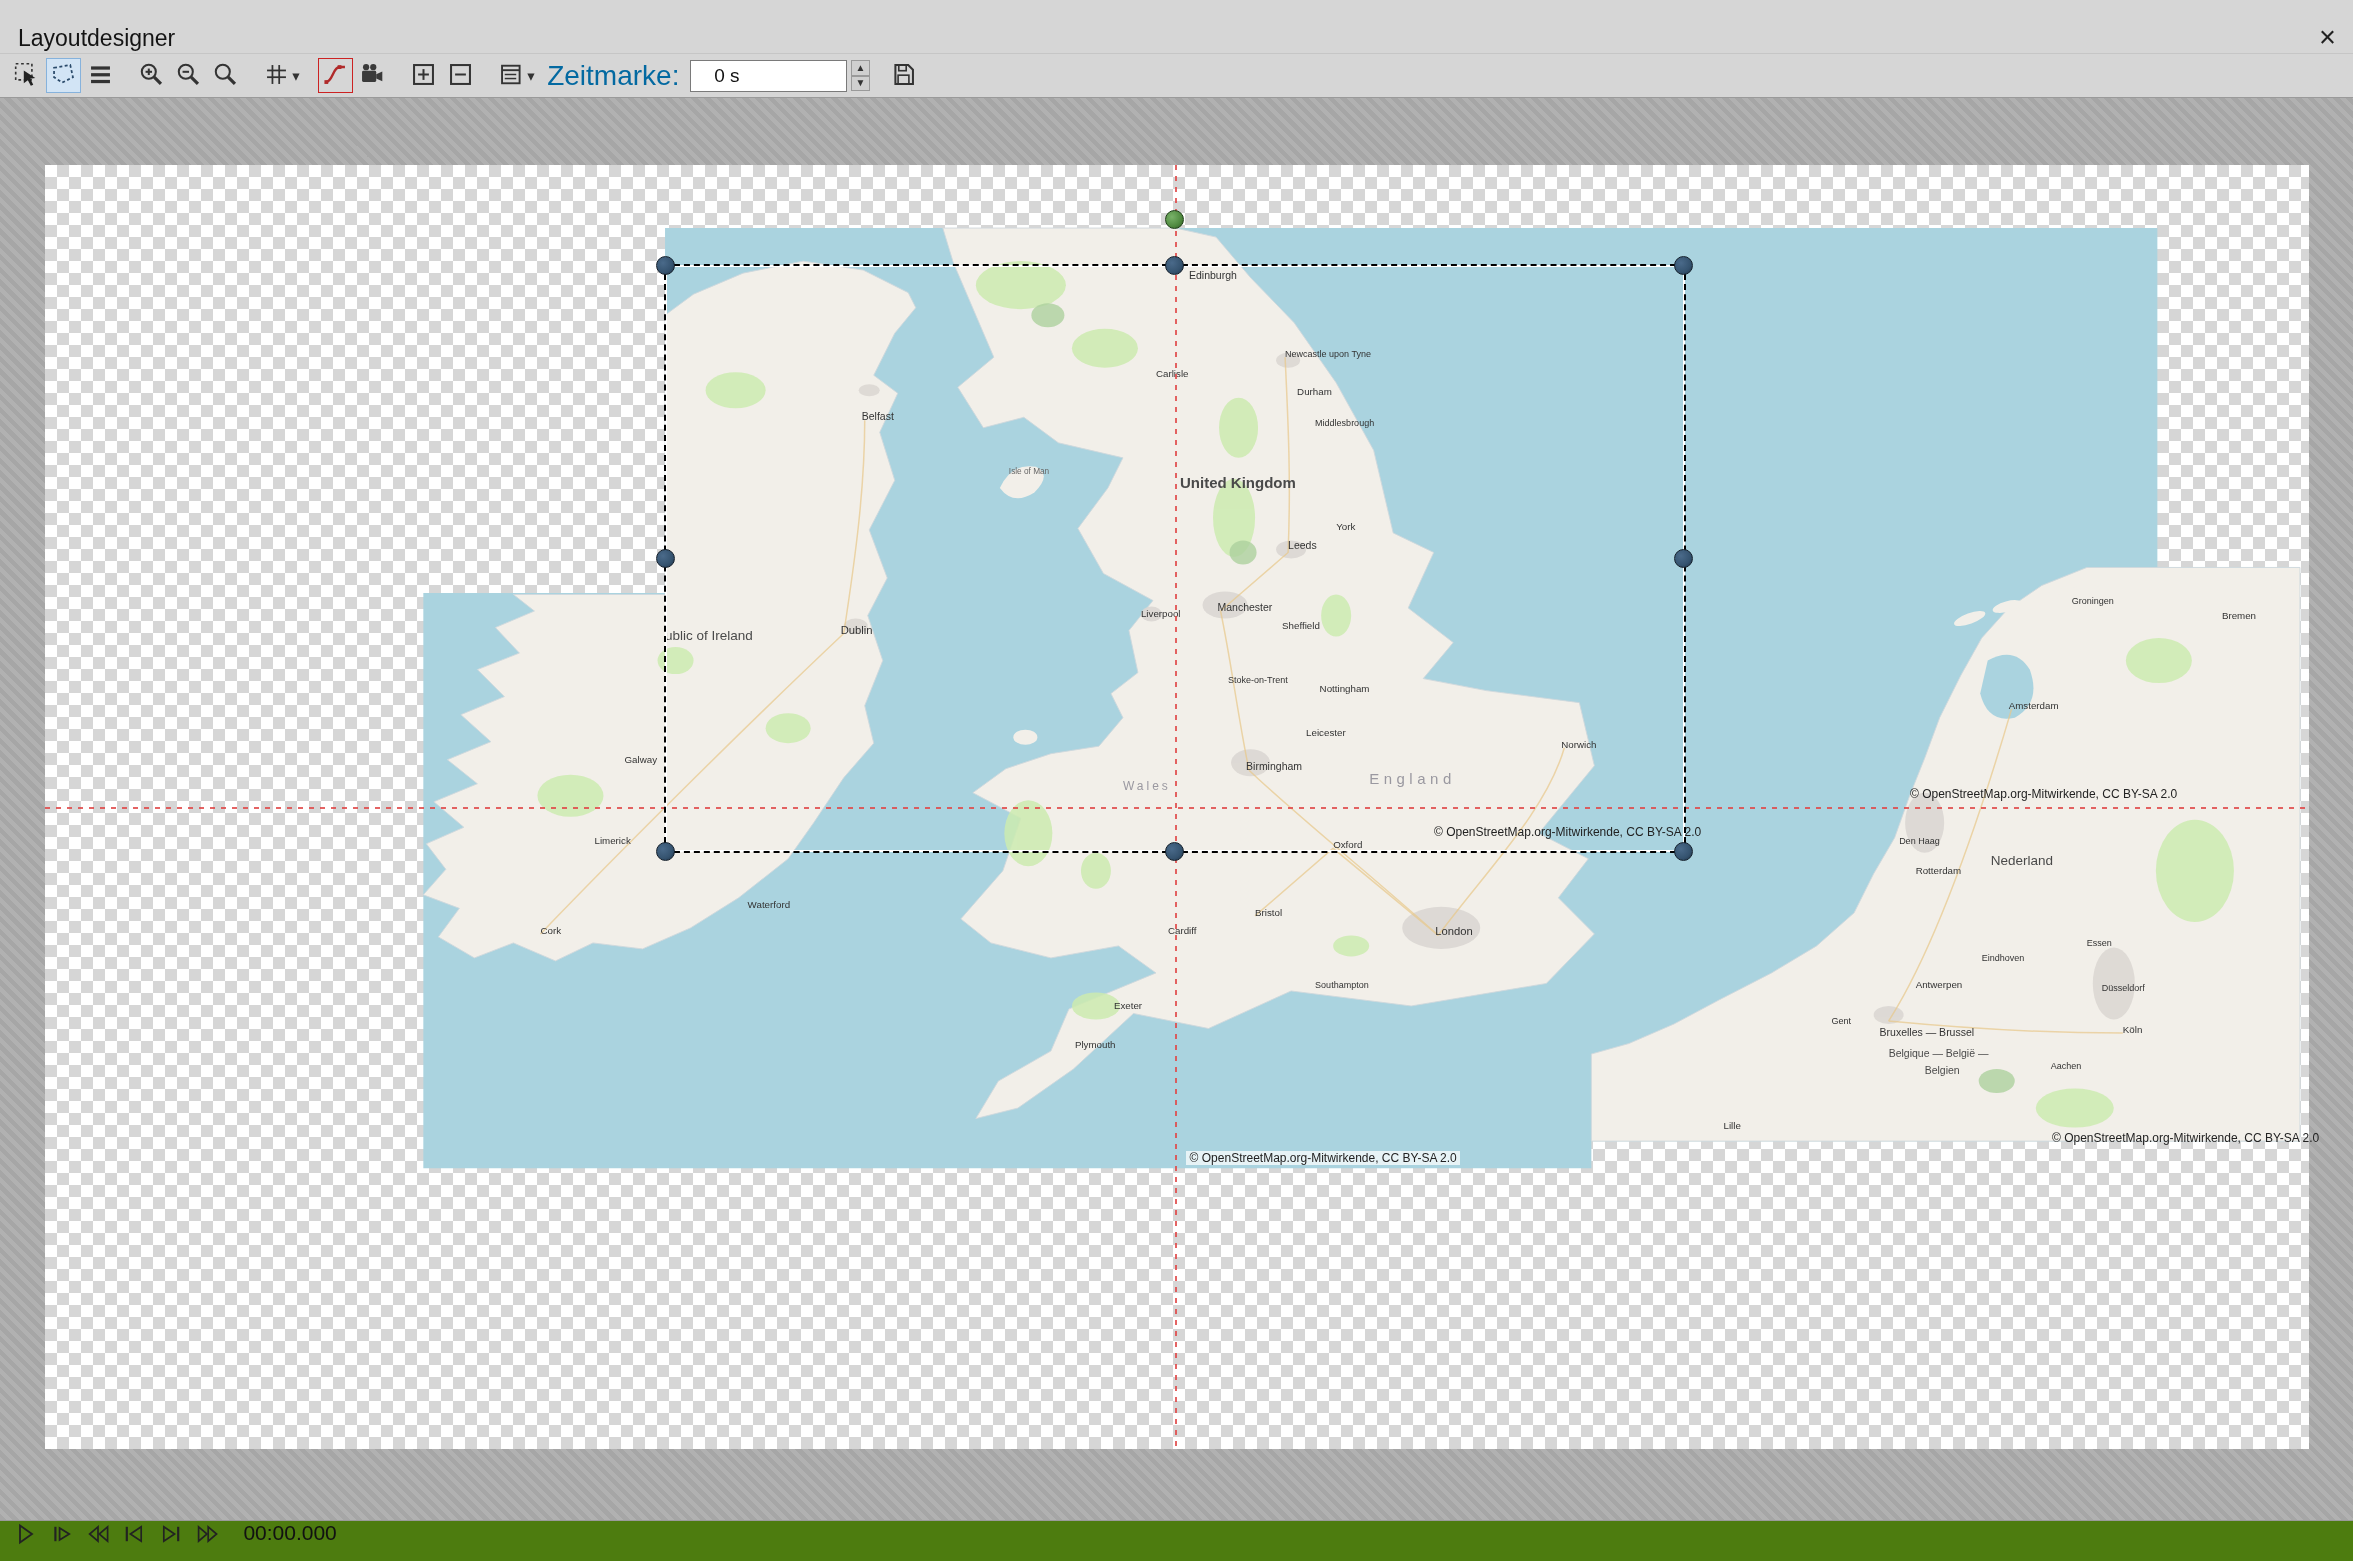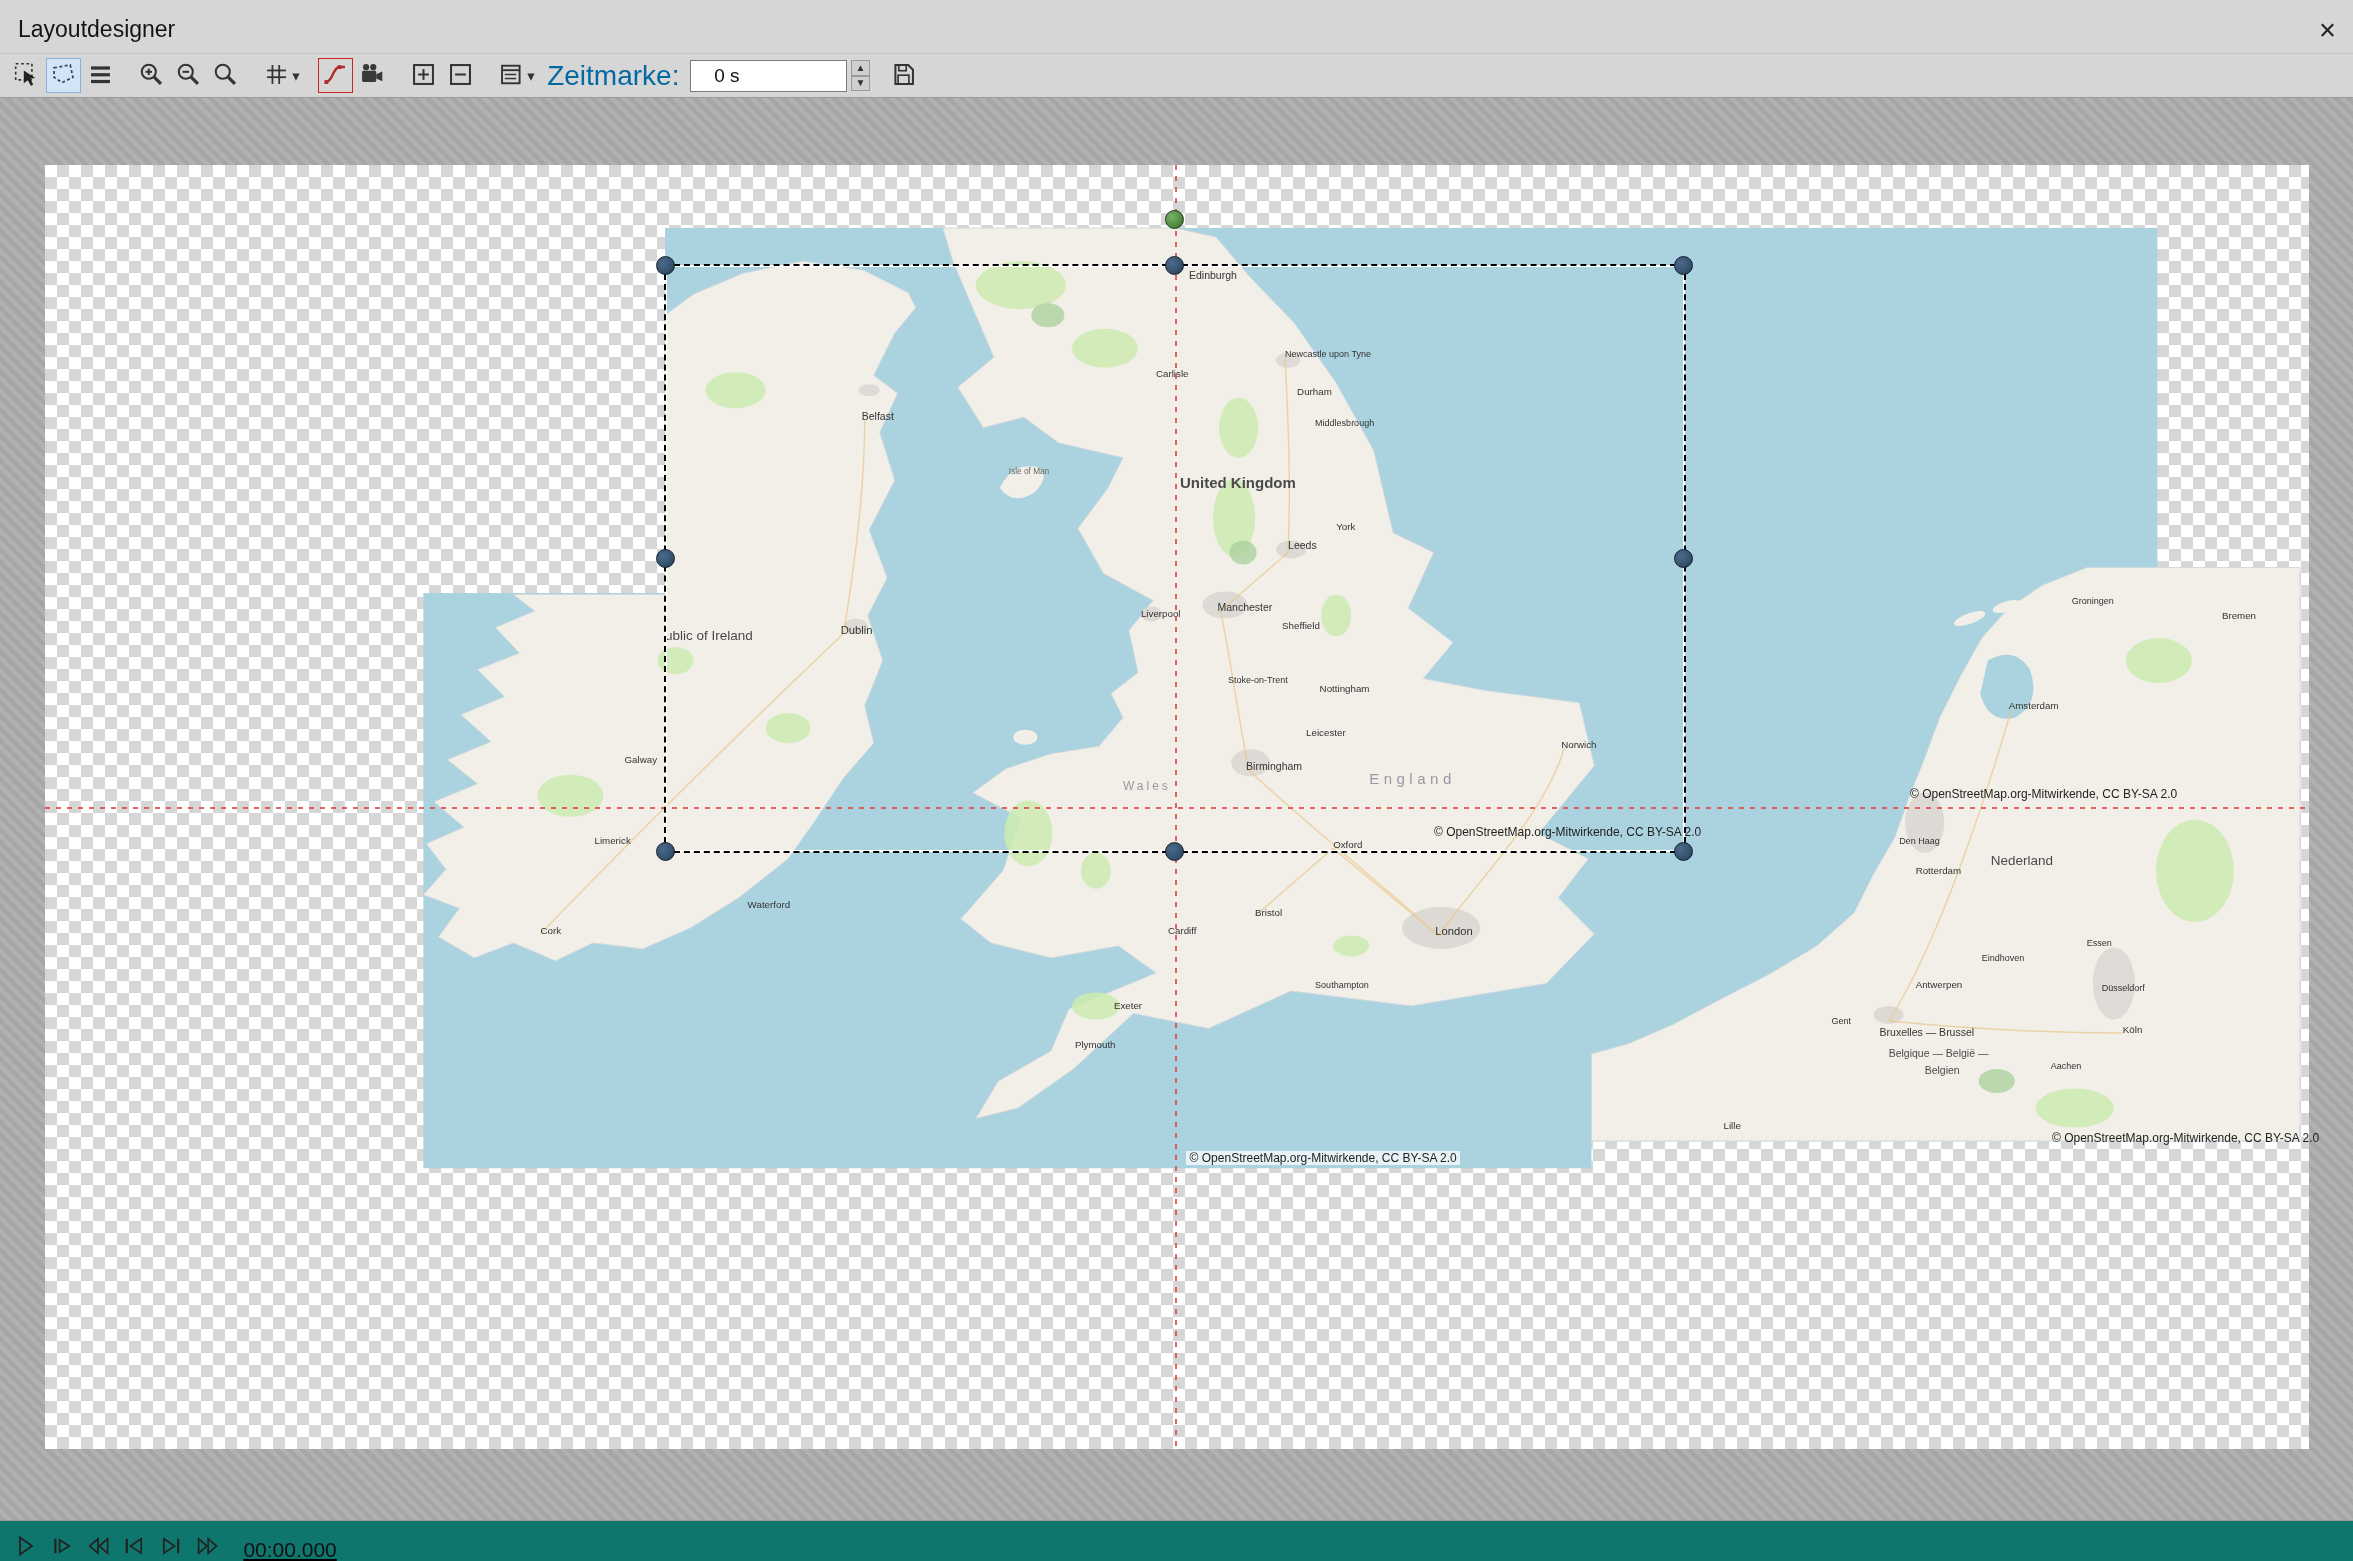--- a/index.html
+++ b/index.html
@@ -2,21 +2,21 @@
 <html style="--sea: #aad3df; --land: #f2efe9; --forest: #cdebb0; --forest_dark: #add19e; --urban: #dbd7d3; --road: #e8c88a; --selection_handle: #35536f; --handle_border: #15202c; --rotation_handle: #4f8a3f; --rotation_border: #1f4018; --crosshair: #e04848; --active_red: #cc2222; --active_blue_bg: #d2e4f5; --active_blue_border: #86b2dc;font-size:14.6px"><head>
 <meta charset="utf-8">
 <style>
   * { box-sizing: border-box; margin: 0; padding: 0; }
   body { font-family: "Liberation Sans", sans-serif; background:#888; }
   .window{
     width:2354px; height:1561px; position:relative; background:#d4d4d4;
     box-shadow: inset 0 0 0 1.8px #8f8f8f; overflow:hidden;
   }
   .titlebar{
-    height:53px; display:flex; align-items:flex-start; padding:16px 18px;
+    height:53px; display:flex; align-items:flex-end; padding:1px 18px;
     background:#d6d6d6; font-size:23px; color:#141414;
   }
   .titlebar .close{ margin-left:auto; font-size:29px; color:#222; cursor:default; line-height:1; }
   .toolbar{
     height:45px; display:flex; align-items:center; padding:0 9px; gap:1.8px;
     background:#d6d6d6; border-top:0.9px solid #c6c6c6; border-bottom:0.9px solid #9a9a9a;
   }
   .tb{
     width:35px; height:35px; display:flex; align-items:center; justify-content:center;
     border:0.9px solid transparent; background:transparent;
@@ -60,22 +60,22 @@
   .handle{
     position:absolute; width:19px; height:19px; border-radius:50%;
     background:radial-gradient(circle at 35% 35%, #4a6a8a, var(--selection_handle) 60%, #1d3044);
     border:1.8px solid var(--handle_border);
   }
   .handle.green{
     background:radial-gradient(circle at 35% 35%, #79b269, var(--rotation_handle) 60%, #2c5420);
     border:1.8px solid var(--rotation_border);
   }
   .bottombar{
-    height:42px; display:flex; align-items:flex-end; padding:0 11px; gap:7.3px;
-    background:#0f766e; border-top:0.9px solid #9a9a9a;text-decoration:underline;
+    height:42px; display:flex; align-items:flex-start; padding:0 11px; gap:7.3px;
+    background:#4d7c0f; border-top:0.9px solid #9a9a9a;
   }
   .pb{ width:29px; height:29px; display:flex; align-items:center; justify-content:center; }
   .pb svg{ width:24px; height:24px; }
   .time{ font-size:21px; color:#111; margin-left:14.6px; }
 </style>
 </head>
 <body>
 
 <div class="window">
 

